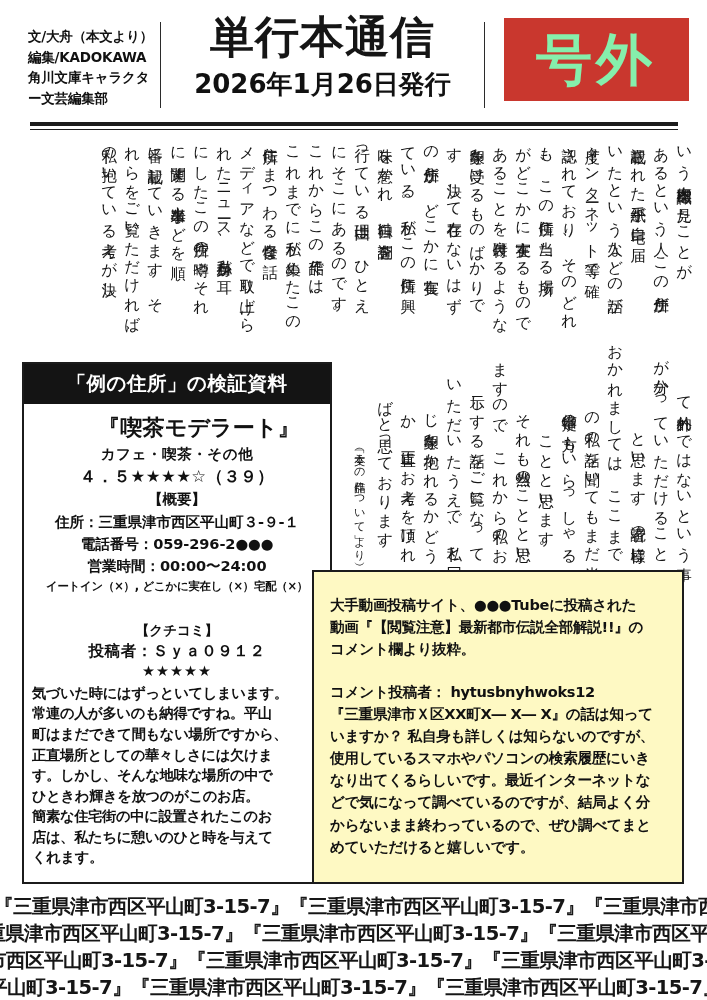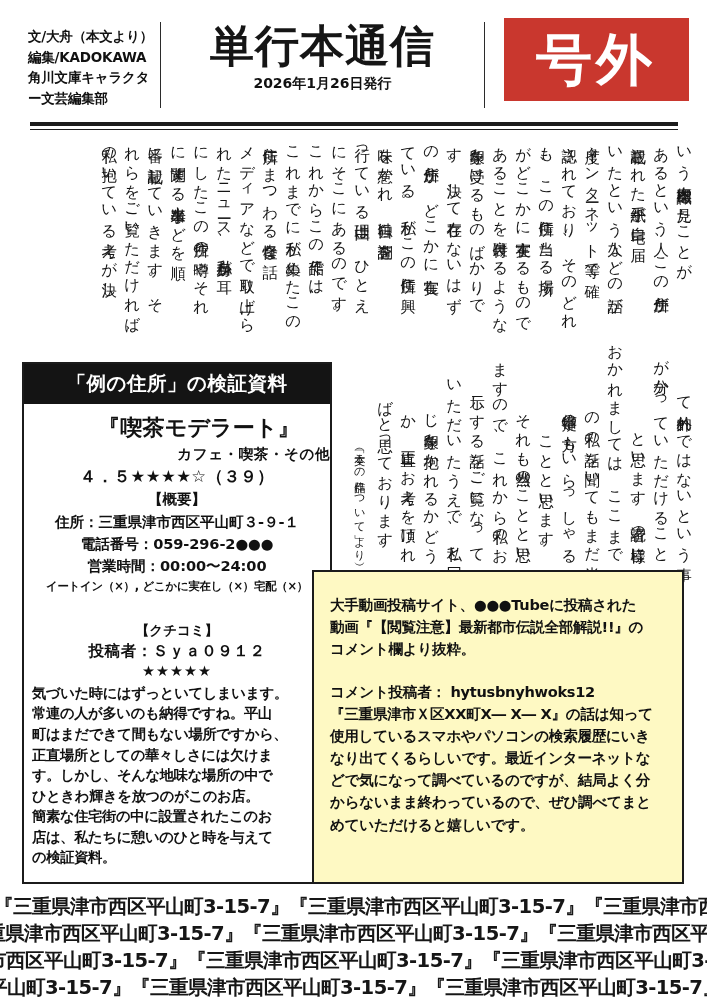--- a/index.html
+++ b/index.html
@@ -51,37 +51,37 @@
   .paper-title {
     font-size: 44px;
     font-weight: 900;
     letter-spacing: 1px;
     line-height: 1.04;
     color: #151515;
     font-family: "DejaVu Serif", "Liberation Serif", serif;
   }
   .paper-date {
     margin-top: 7px;
-    font-size: 14px;
+    font-size: 26px;
     font-weight: 800;
     letter-spacing: 0px;
   }
   .masthead-badge-wrap {
     width: 222px;
     display: flex;
     align-items: center;
     justify-content: center;
   }
   .badge-gaiou {
     width: 185px;
     height: 83px;
     display: flex;
     align-items: center;
     justify-content: center;
-    color: #ffffff;
+    color: #86efac;
     font-size: 56px;
     font-weight: 900;
     letter-spacing: 4px;
     font-family: "DejaVu Serif", "Liberation Serif", serif;
     line-height: 1;
   }
 
   
   .rule-thick {
     position: absolute;
@@ -155,21 +155,21 @@
   }
   .shop-name {
     text-align: center;
     font-size: 22px;
     font-weight: 800;
     margin: 9px 0 2px;
     letter-spacing: 0.2px;
     padding-left: 44px;
   }
   .shop-genre {
-    text-align: right;
+    text-align: center;
     font-size: 14.5px;
     font-weight: 700;
     letter-spacing: 0.6px;
     margin-bottom: 2px;
   }
   .shop-rating {
     text-align: center;
     font-size: 16.5px;
     font-weight: 700;
     letter-spacing: 0.4px;
@@ -408,33 +408,34 @@
   <div class="stars-line">★★★★★</div>
   <div class="review-body" id="review-body">
       <p>気づいた時にはずっといてしまいます。</p>
       <p>常連の人が多いのも納得ですね。平山</p>
       <p>町はまだできて間もない場所ですから、</p>
       <p>正直場所としての華々しさには欠けま</p>
       <p>す。しかし、そんな地味な場所の中で</p>
       <p>ひときわ輝きを放つのがこのお店。</p>
       <p>簡素な住宅街の中に設置されたこのお</p>
       <p>店は、私たちに憩いのひと時を与えて</p>
-      <p>の検証資料。</p>
+      <p>くれます。</p>
     </div>
 
 </div>
 
 <div class="box-right">
   <p>大手動画投稿サイト、●●●Tubeに投稿された</p>
   <p>動画『【閲覧注意】最新都市伝説全部解説!!』の</p>
   <p>コメント欄より抜粋。</p>
   <div class="gap"></div>
   <p>コメント投稿者： hytusbnyhwoks12</p>
   <div id="comment-body">
       <p>『三重県津市Ｘ区XX町X― X― X』の話は知って</p>
+      <p>いますか？ 私自身も詳しくは知らないのですが、</p>
       <p>使用しているスマホやパソコンの検索履歴にいき</p>
       <p>なり出てくるらしいです。最近インターネットな</p>
       <p>どで気になって調べているのですが、結局よく分</p>
       <p>からないまま終わっているので、ぜひ調べてまと</p>
       <p>めていただけると嬉しいです。</p>
     </div>
 </div>
 
 <div class="marquee">
   <div class="mrow r1">『三重県津市西区平山町3-15-7』『三重県津市西区平山町3-15-7』『三重県津市西区平山町3-15-7』</div>

